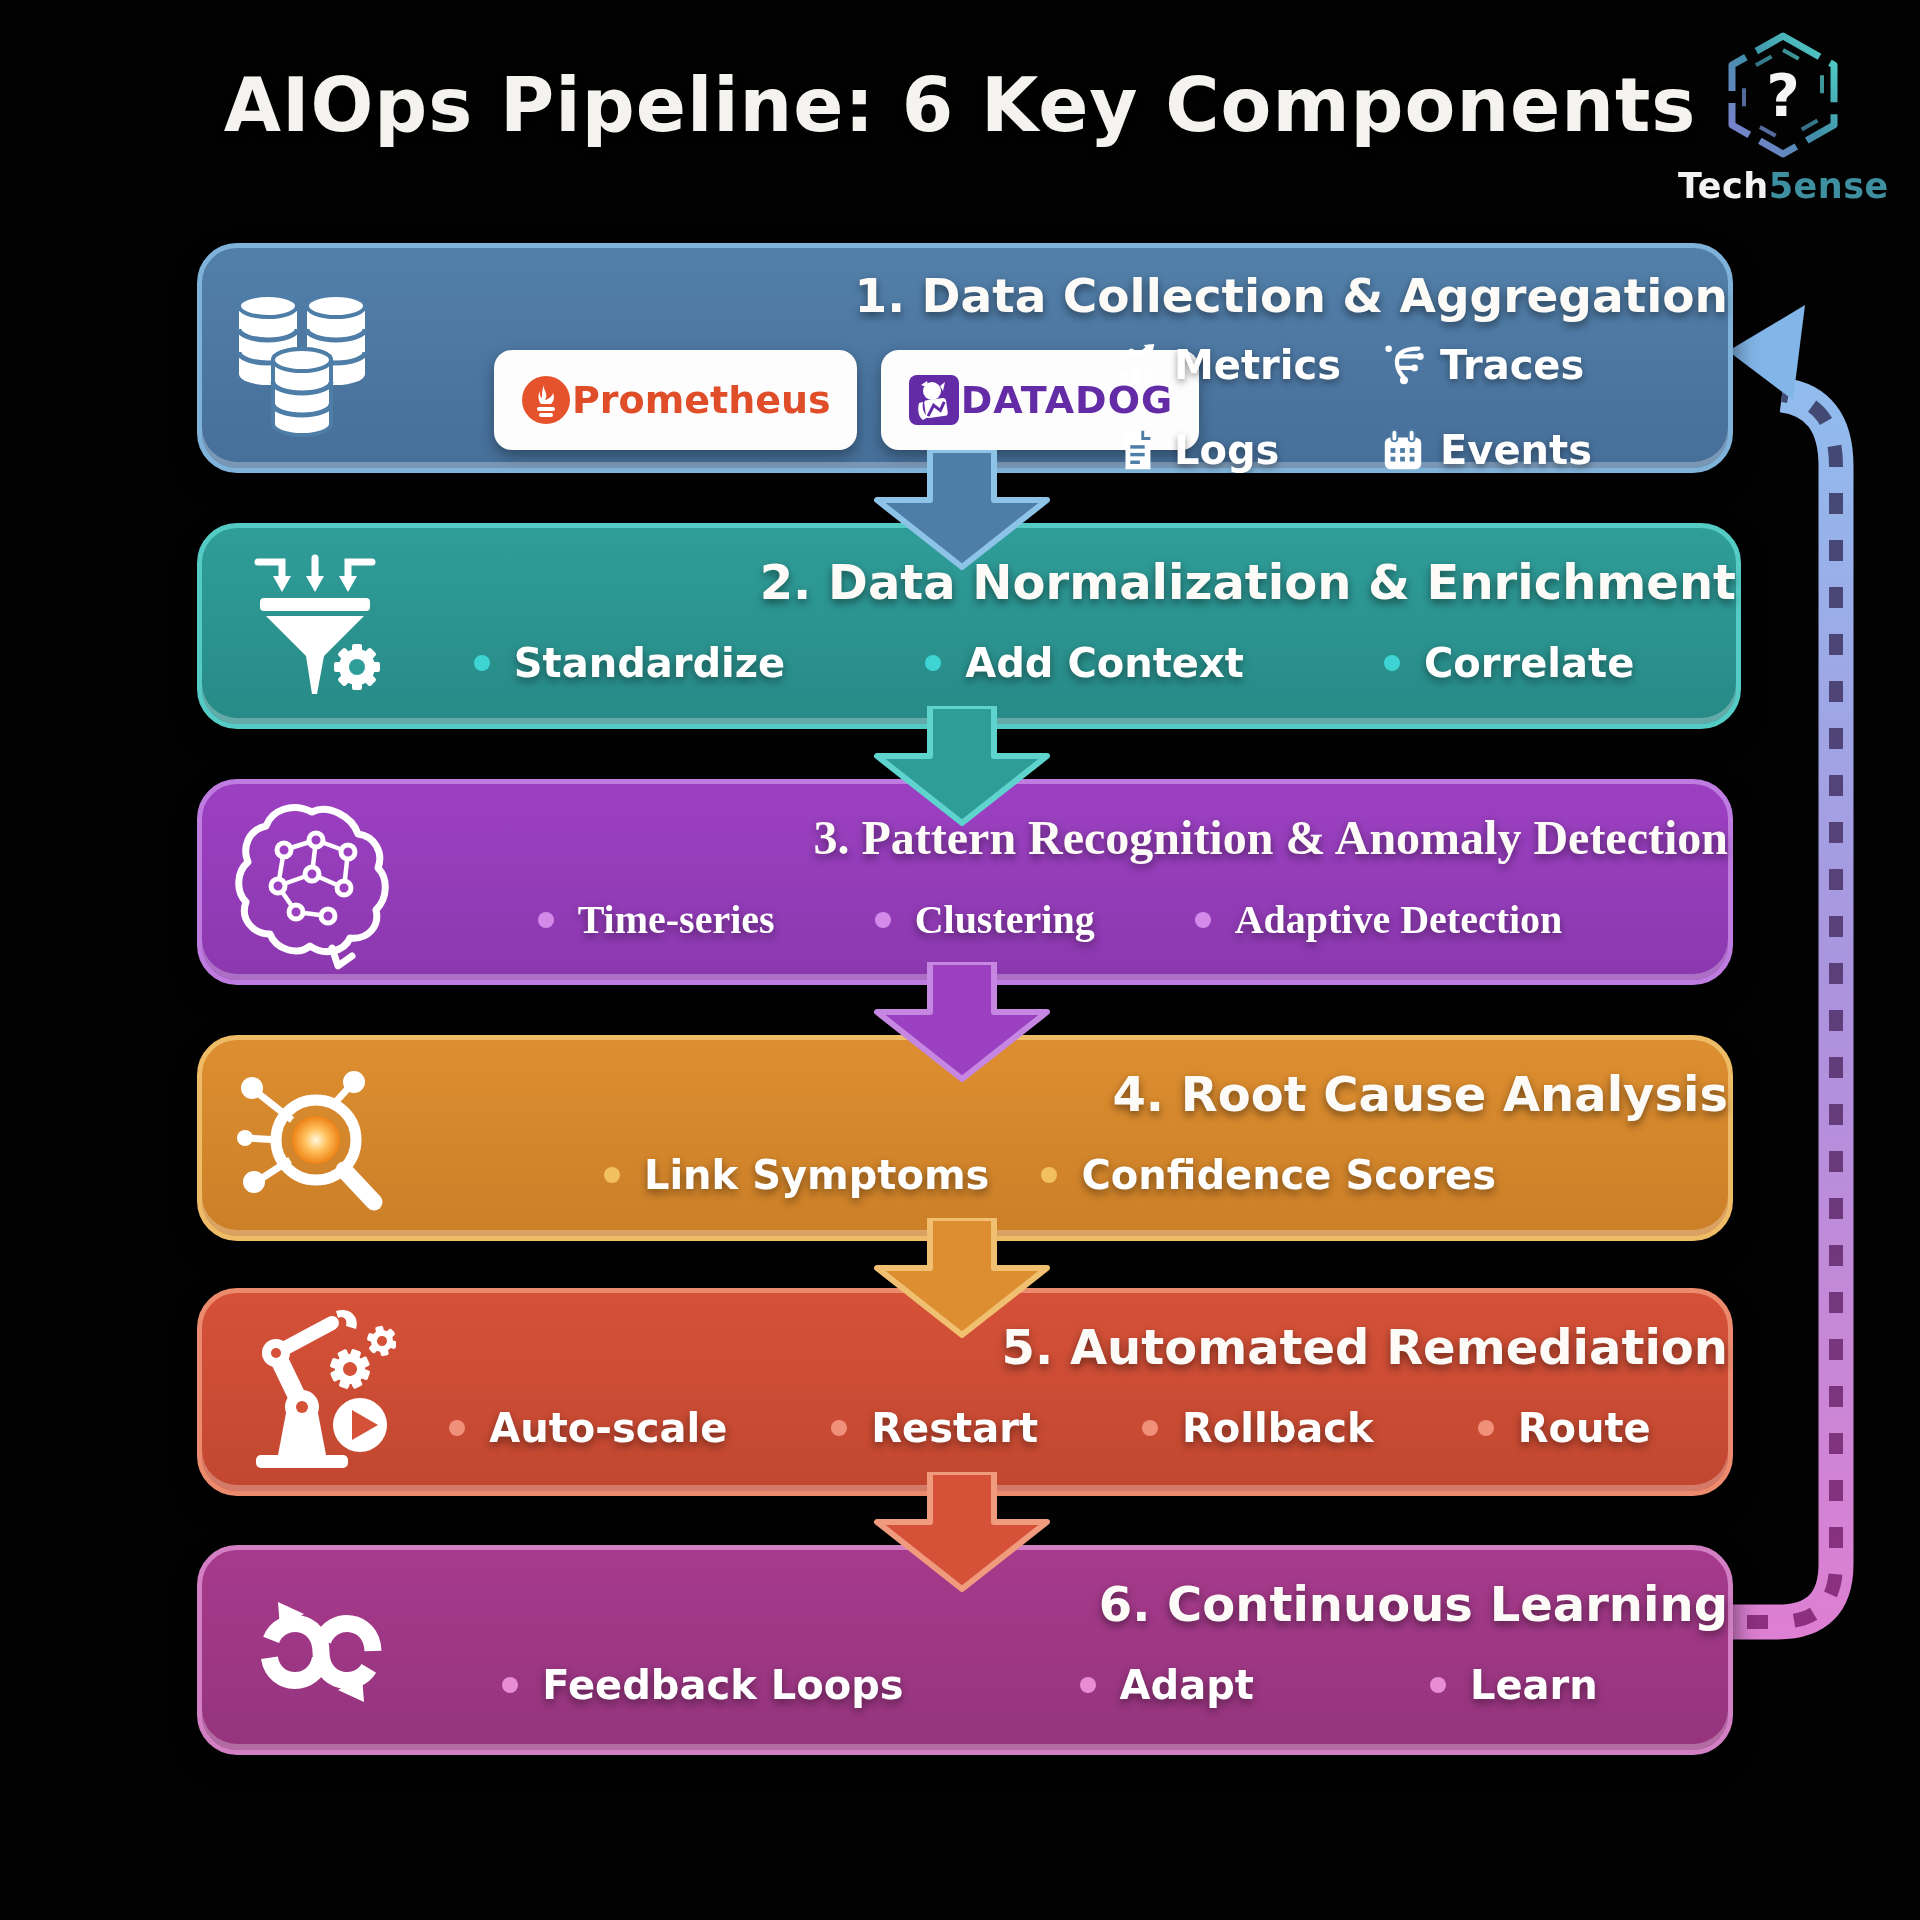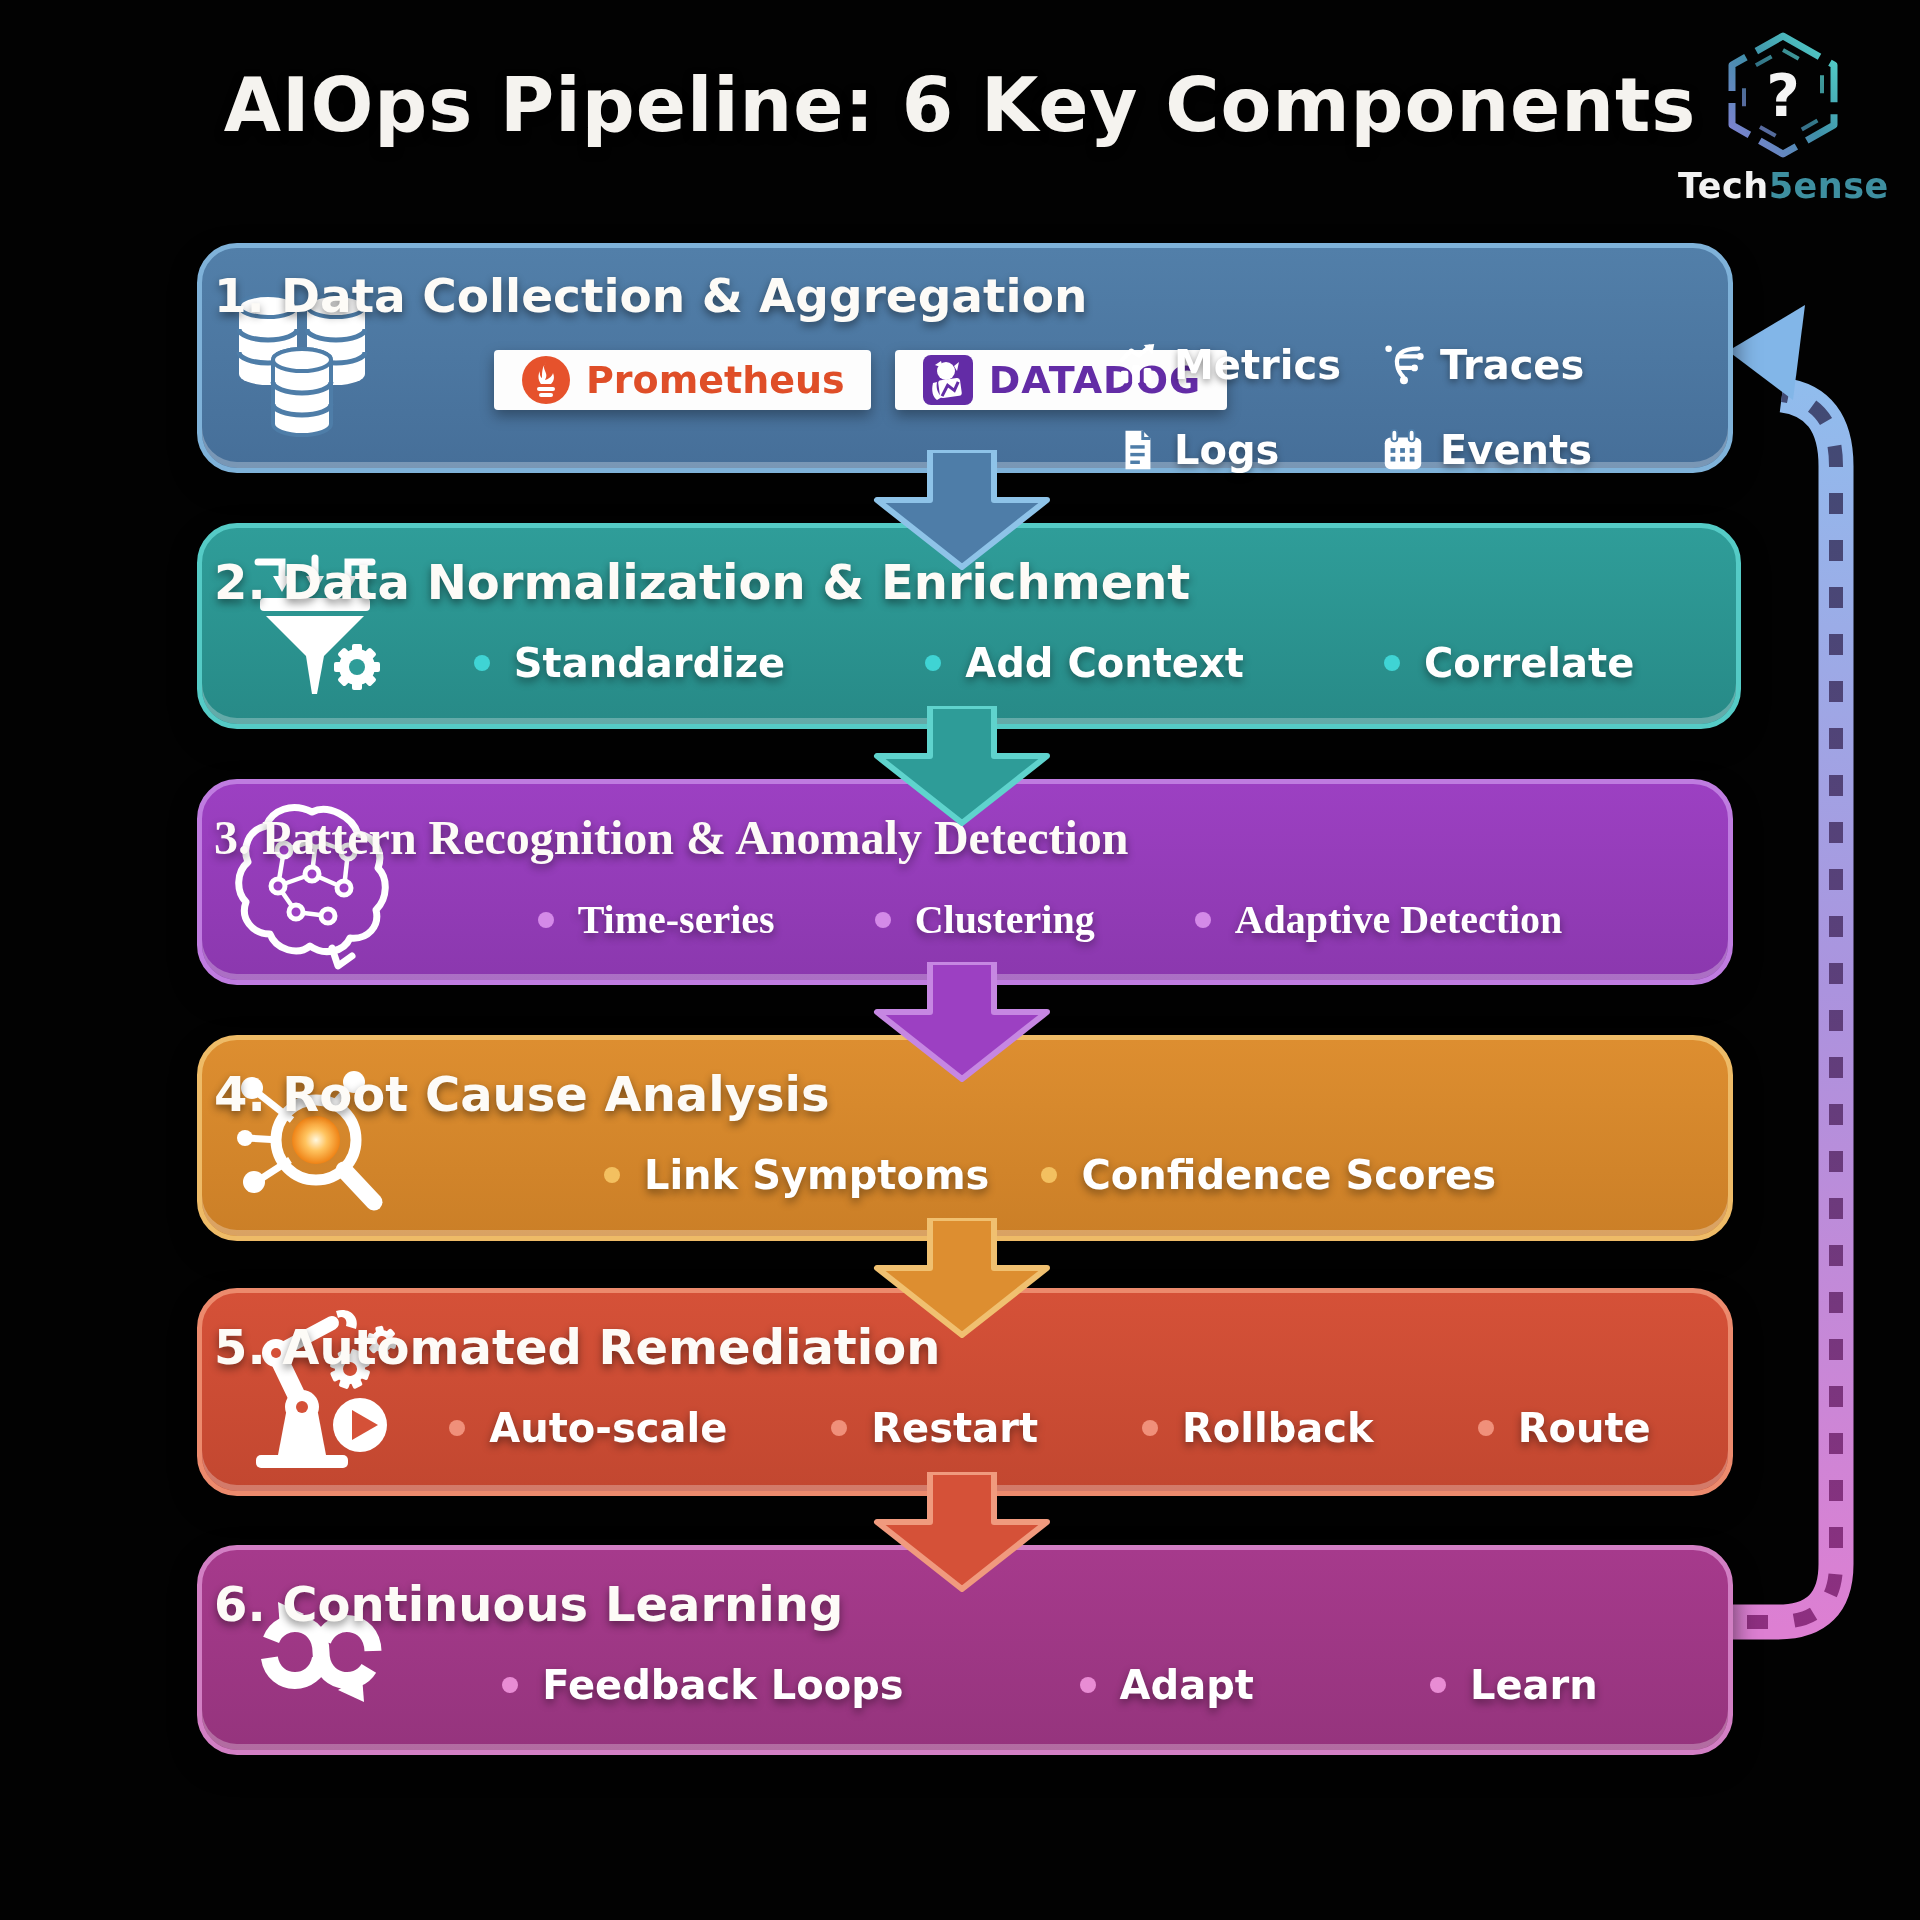--- a/index.html
+++ b/index.html
@@ -10,21 +10,21 @@
       font-size:74px;font-weight:800;letter-spacing:1px;color:#f5f3ef;
       text-shadow:0 4px 10px rgba(0,0,0,.6);margin:0;}
   .brand{position:absolute;top:28px;right:32px;width:210px;text-align:center;z-index:4;}
   .brand-hex{display:block;margin:0 auto;}
   .brand-name{font-size:35px;font-weight:800;letter-spacing:.5px;margin-top:4px;}
   .brand-name .p1{color:#f2f2f2;}
   .brand-name .p2{color:#3e8fa0;}
   
   .box{position:absolute;left:197px;width:1526px;border-radius:40px;z-index:2;
        box-shadow:0 12px 26px rgba(0,0,0,.6), inset 0 -6px 0 rgba(255,255,255,.28);}
-  .box-title{position:absolute;left:12px;right:0;text-align:left;font-weight:800;color:#fdfbf7;
+  .box-title{position:absolute;left:0;right:0;text-align:right;font-weight:800;color:#fdfbf7;
        text-shadow:0 4px 9px rgba(0,0,0,.45);}
   .box-icon{position:absolute;}
   .b1{top:243px;height:220px;background:linear-gradient(180deg,#527fa9,#466f99);border:5px solid #7fb2d9;}
   .b2{top:523px;height:196px;background:linear-gradient(180deg,#2f9d99,#278a87);border:5px solid #55cbc6;padding-left:8px;}
   .b3{top:779px;height:196px;background:linear-gradient(180deg,#9c40c2,#8b38ae);border:5px solid #bf7ce0;font-family:Liberation Serif, serif;}
   .b4{top:1035px;height:196px;background:linear-gradient(180deg,#dd8e30,#cb7f27;);border:5px solid #eebb67;}
   .b4{background:linear-gradient(180deg,#dd8e30,#cb7f27);}
   .b5{top:1288px;height:198px;background:linear-gradient(180deg,#d55138,#c24730);border:5px solid #ec8a6d;}
   .b6{top:1545px;height:200px;background:linear-gradient(180deg,#a63a8c,#95347d);border:5px solid #d27fc4;}
   .t1{top:20px;font-size:47px;}
@@ -32,22 +32,22 @@
   
   .bullets{position:absolute;left:185px;right:15px;top:112px;display:flex;justify-content:center;
            align-items:center;font-weight:700;font-size:40px;text-shadow:0 4px 8px rgba(0,0,0,.4);}
   .bullet{display:flex;align-items:center;gap:24px;white-space:nowrap;}
   .dot{width:16px;height:16px;border-radius:50%;flex:0 0 auto;}
   .g2{gap:140px}.g3{gap:100px}.g4{gap:52px}.g5{gap:104px}.g6{gap:176px}
   .dot2{background:#3fd4d4}.dot3{background:#d48ae8}.dot4{background:#f3c060}
   .dot5{background:#f0907a}.dot6{background:#e88cd4}
   
   .badges{position:absolute;left:292px;top:102px;display:flex;gap:24px;}
-  .badge{background:#fdfdfd;border-radius:4px;height:60px;display:flex;align-items:center;
-         gap:14px;padding:0 26px;box-shadow:0 6px 14px rgba(0,0,0,.35);}
+  .badge{background:#fdfdfd;border-radius:18px;height:100px;display:flex;align-items:center;
+         padding:0 26px;box-shadow:0 6px 14px rgba(0,0,0,.35);}
   .badge-prom{color:#df4e28;font-size:38px;font-weight:600;}
   .badge-dd{color:#632ca6;font-size:38px;font-weight:800;letter-spacing:1px;}
   .items{position:absolute;left:912px;top:94px;display:grid;grid-template-columns:auto auto;
          grid-column-gap:92px;grid-row-gap:14px;font-size:40px;font-weight:800;
          text-shadow:0 3px 7px rgba(0,0,0,.4);gap:39px;}
   .item{display:flex;align-items:center;gap:14px;white-space:nowrap;}
   
   .connector{position:absolute;left:862px;width:200px;height:120px;z-index:3;}
   .c1{top:450px}.c2{top:706px}.c3{top:962px}.c4{top:1218px}.c5{top:1472px}
   .feedback{position:absolute;left:0;top:0;z-index:1;pointer-events:none;}

